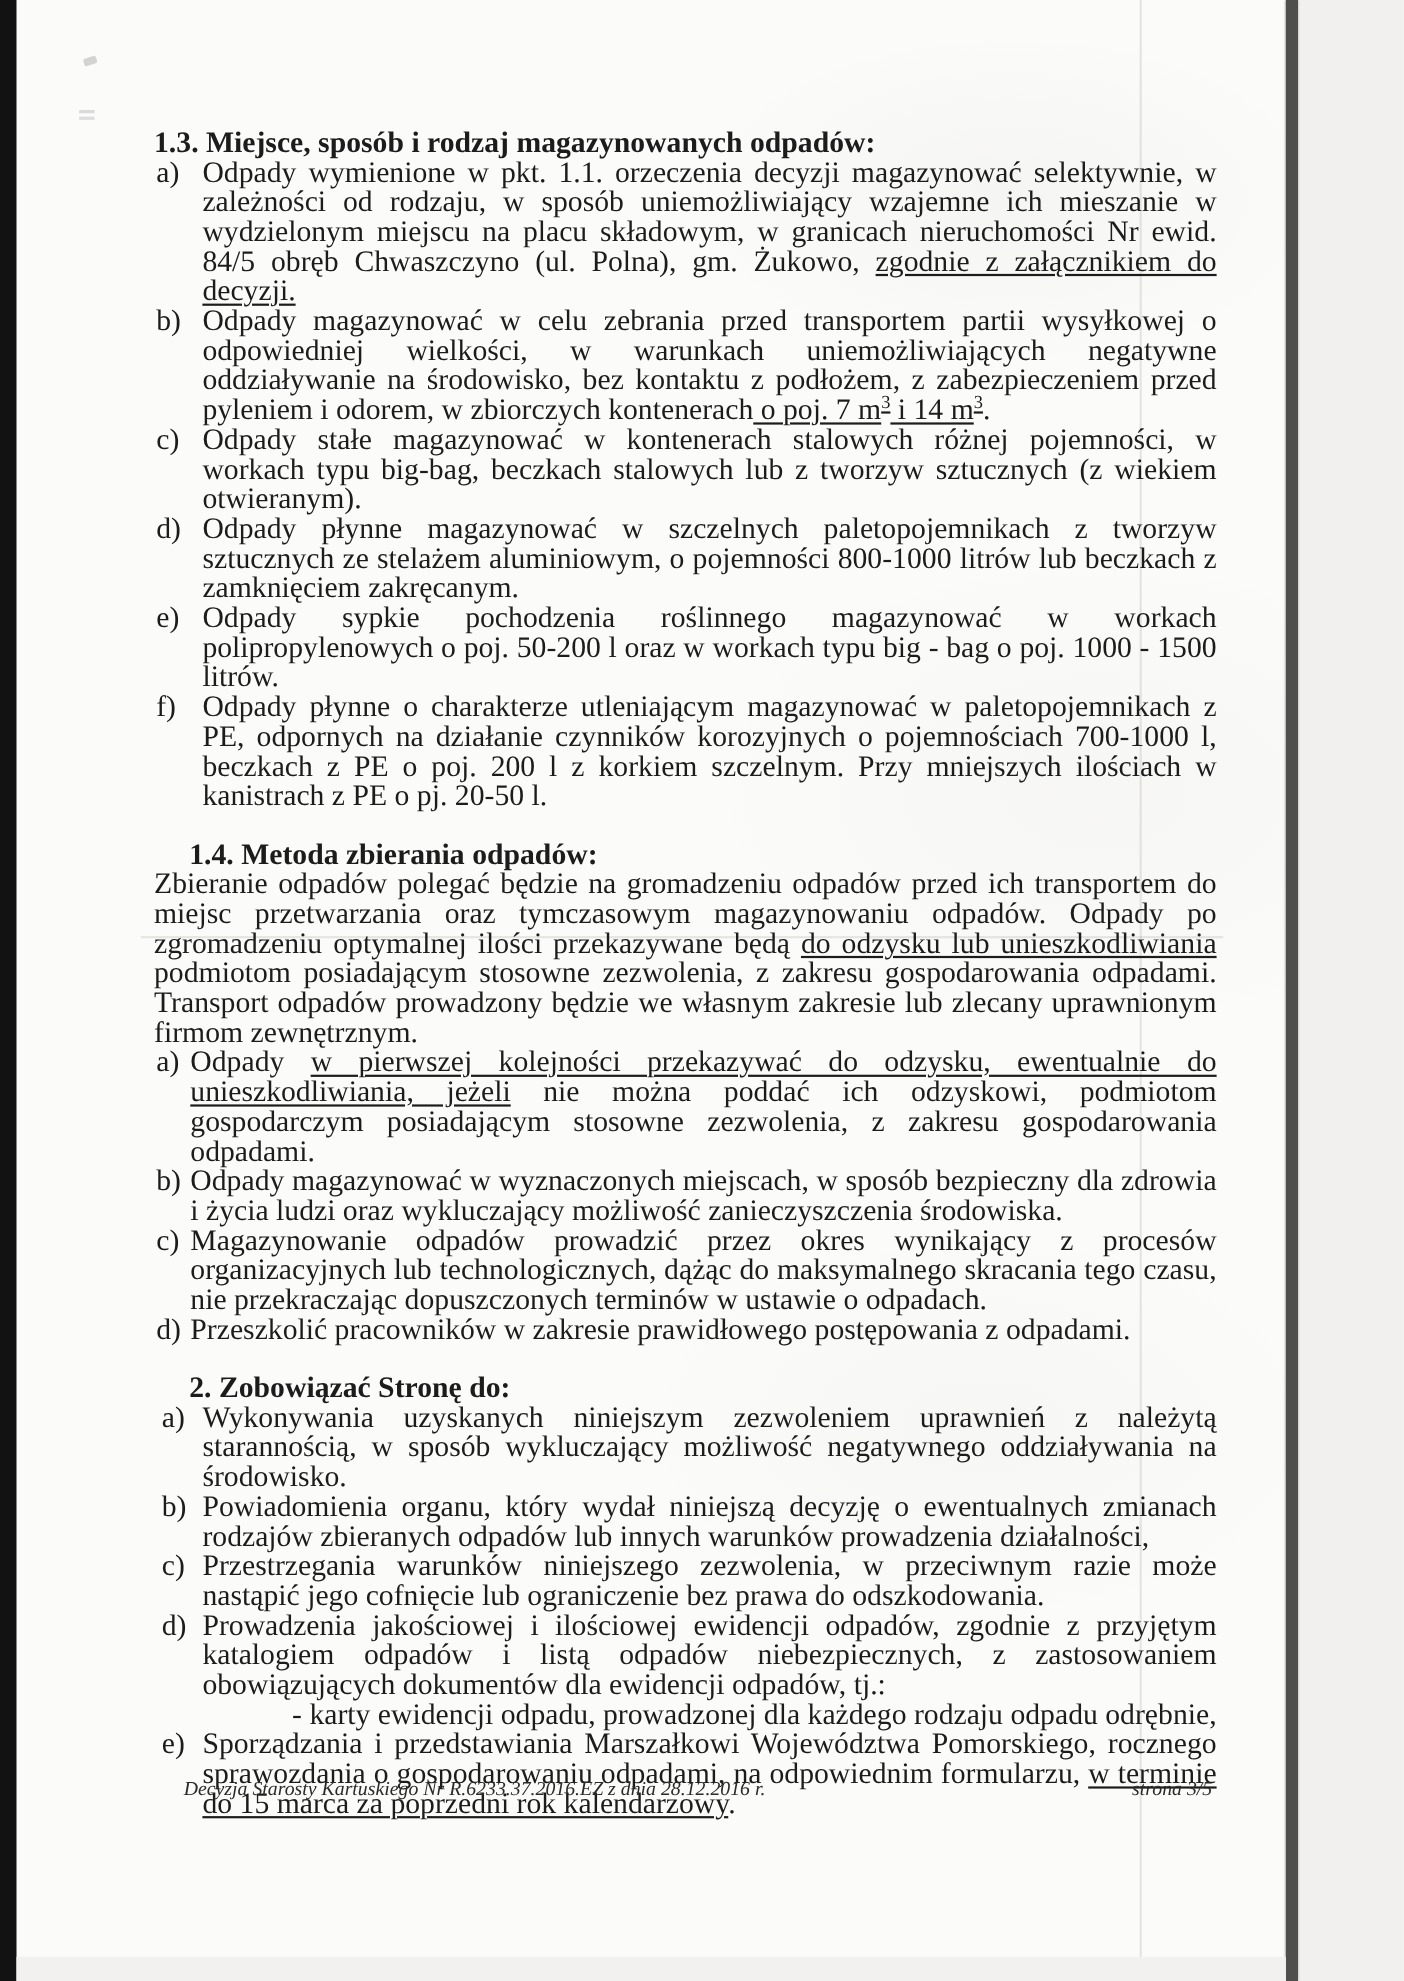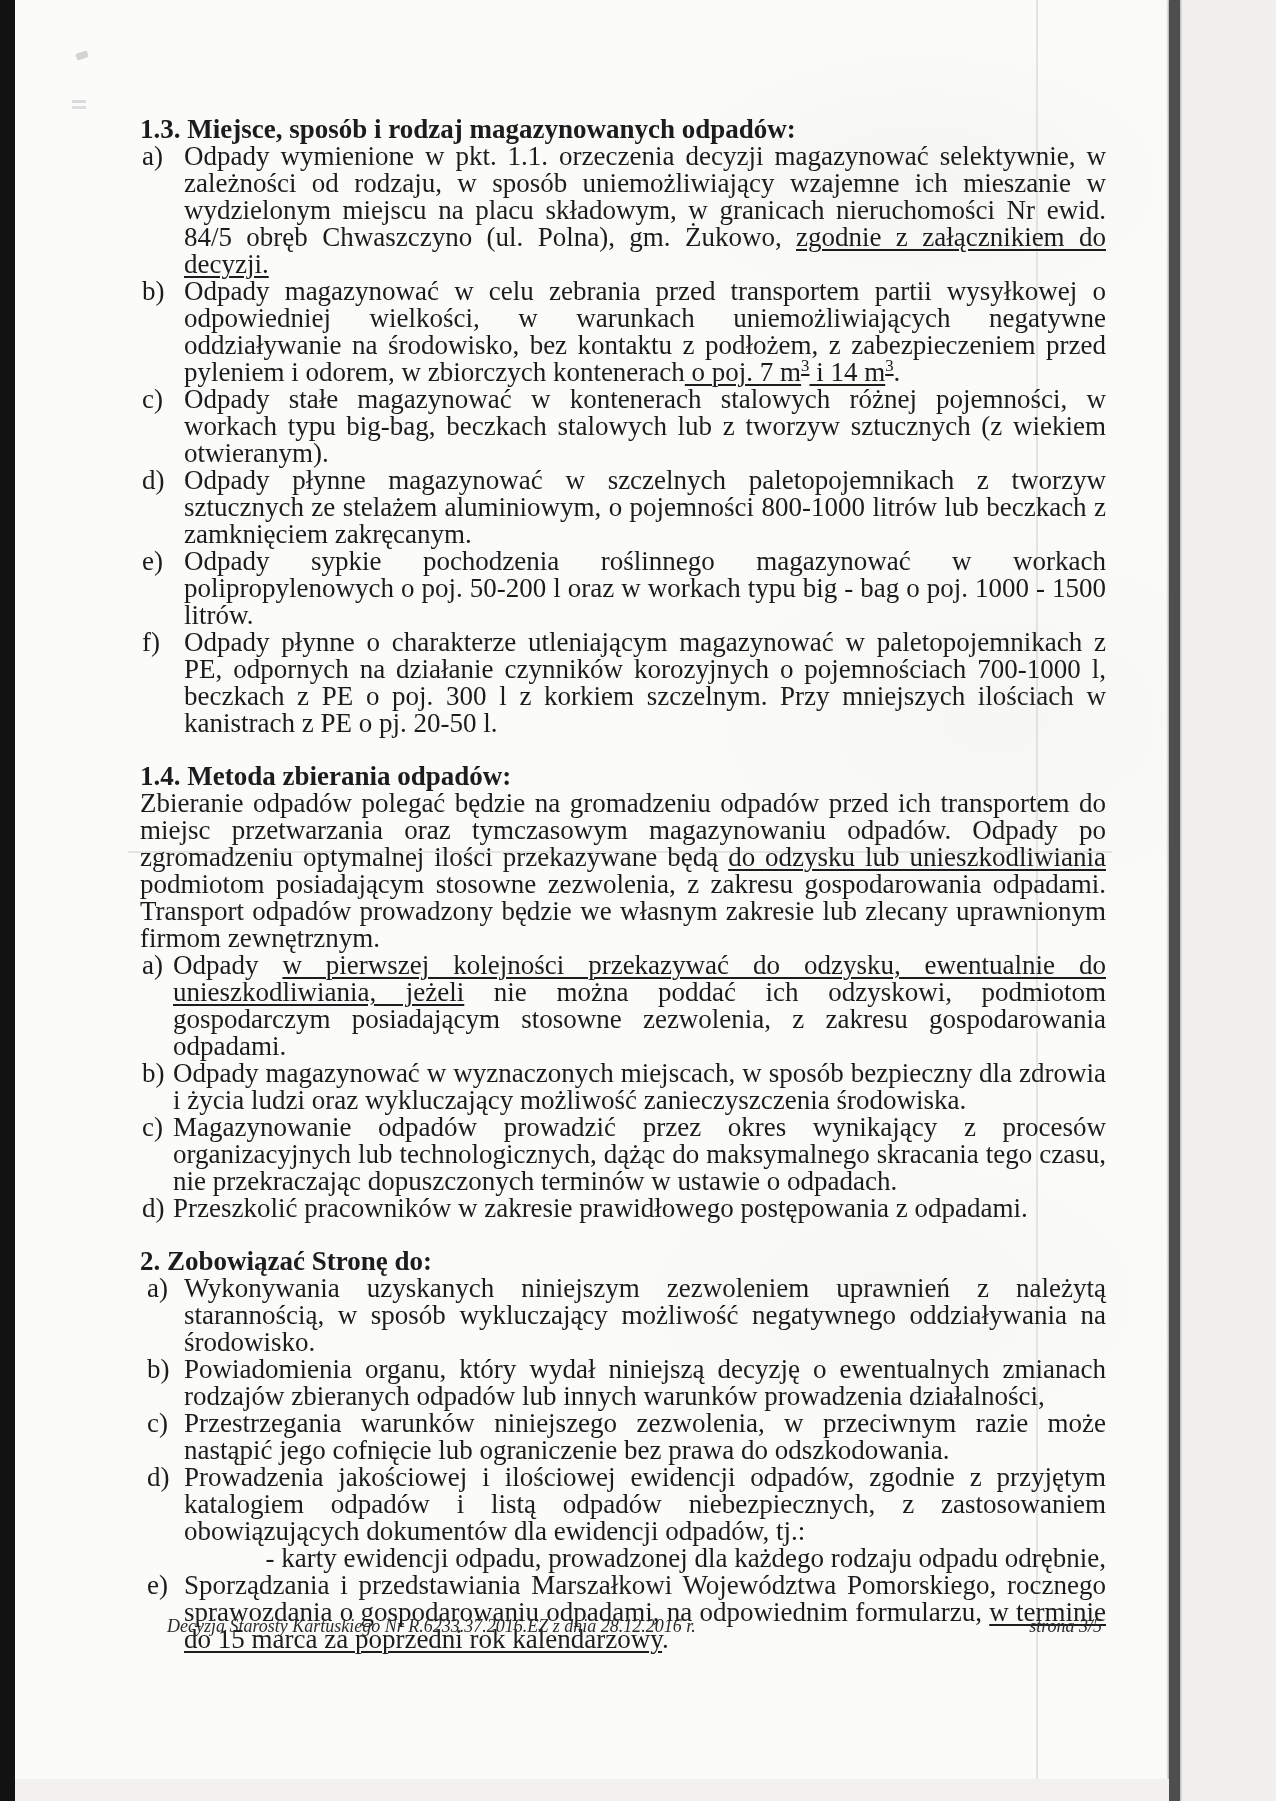--- a/index.html
+++ b/index.html
@@ -29,21 +29,21 @@
 
   .content {
     position: absolute;
     left: 140px;
     top: 116px;
     width: 966px;
     font-size: 27px;
     line-height: 27px;
   }
   .heading { font-weight: bold; text-align: left; }
-  .gap { margin-top: 26px; }
+  .gap { margin-top: 26px; margin-left: 32px; }
   .para { text-align: justify; }
   .dash { text-align: right; }
   .item { position: relative; text-align: justify; }
   .item > .label { position: absolute; text-align: left; }
   .ind-a { padding-left: 44px; } .ind-a > .label { left: 2px; }
   .ind-b { padding-left: 33px; } .ind-b > .label { left: 2px; }
   .ind-c { padding-left: 44px; } .ind-c > .label { left: 7px; }
   .u { text-decoration: underline; text-decoration-thickness: 1.5px; text-underline-offset: 3px; }
   sup { font-size: 0.62em; line-height: 0; }
 
@@ -72,21 +72,21 @@
   <div class="pencil-mark-1"></div>
   <div class="pencil-mark-2"></div>
 
   <div class="content" id="doc-content">
       <div class="heading">1.3. Miejsce, sposób i rodzaj magazynowanych odpadów:</div>
       <div class="item ind-a"><span class="label">a)</span><span><span>Odpady wymienione w pkt. 1.1. orzeczenia decyzji magazynować selektywnie, w zależności od rodzaju, w sposób uniemożliwiający wzajemne ich mieszanie w wydzielonym miejscu na placu składowym, w granicach nieruchomości Nr ewid. 84/5 obręb Chwaszczyno (ul. Polna), gm. Żukowo, </span><span class="u">zgodnie z załącznikiem do decyzji.</span></span></div>
       <div class="item ind-a"><span class="label">b)</span><span><span>Odpady magazynować w celu zebrania przed transportem partii wysyłkowej o odpowiedniej wielkości, w warunkach uniemożliwiających negatywne oddziaływanie na środowisko, bez kontaktu z podłożem, z zabezpieczeniem przed pyleniem i odorem, w zbiorczych kontenerach</span><span class="u"> o poj. 7 m</span><sup class="u">3</sup><span class="u"> i 14 m</span><sup class="u">3</sup><span>.</span></span></div>
       <div class="item ind-a"><span class="label">c)</span><span><span>Odpady stałe magazynować w kontenerach stalowych różnej pojemności, w workach typu big-bag, beczkach stalowych lub z tworzyw sztucznych (z wiekiem otwieranym).</span></span></div>
       <div class="item ind-a"><span class="label">d)</span><span><span>Odpady płynne magazynować w szczelnych paletopojemnikach z tworzyw sztucznych ze stelażem aluminiowym, o pojemności 800-1000 litrów lub beczkach z zamknięciem zakręcanym.</span></span></div>
       <div class="item ind-a"><span class="label">e)</span><span><span>Odpady sypkie pochodzenia roślinnego magazynować w workach polipropylenowych o poj. 50-200 l oraz w workach typu big - bag o poj. 1000 - 1500 litrów.</span></span></div>
-      <div class="item ind-a"><span class="label">f)</span><span><span>Odpady płynne o charakterze utleniającym magazynować w paletopojemnikach z PE, odpornych na działanie czynników korozyjnych o pojemnościach 700-1000 l, beczkach z PE o poj. 300 l z korkiem szczelnym. Przy mniejszych ilościach w kanistrach z PE o pj. 20-50 l.</span></span></div>
+      <div class="item ind-a"><span class="label">f)</span><span><span>Odpady płynne o charakterze utleniającym magazynować w paletopojemnikach z PE, odpornych na działanie czynników korozyjnych o pojemnościach 700-1000 l, beczkach z PE o poj. 200 l z korkiem szczelnym. Przy mniejszych ilościach w kanistrach z PE o pj. 20-50 l.</span></span></div>
       <div class="heading gap">1.4. Metoda zbierania odpadów:</div>
       <div class="para"><span>Zbieranie odpadów polegać będzie na gromadzeniu odpadów przed ich transportem do miejsc przetwarzania oraz tymczasowym magazynowaniu odpadów. Odpady po zgromadzeniu optymalnej ilości przekazywane będą </span><span class="u">do odzysku lub unieszkodliwiania</span><span> podmiotom posiadającym stosowne zezwolenia, z zakresu gospodarowania odpadami. Transport odpadów prowadzony będzie we własnym zakresie lub zlecany uprawnionym firmom zewnętrznym.</span></div>
       <div class="item ind-b"><span class="label">a)</span><span><span>Odpady </span><span class="u">w pierwszej kolejności przekazywać do odzysku, ewentualnie do unieszkodliwiania, jeżeli</span><span> nie można poddać ich odzyskowi, podmiotom gospodarczym posiadającym stosowne zezwolenia, z zakresu gospodarowania odpadami.</span></span></div>
       <div class="item ind-b"><span class="label">b)</span><span><span>Odpady magazynować w wyznaczonych miejscach, w sposób bezpieczny dla zdrowia i życia ludzi oraz wykluczający możliwość zanieczyszczenia środowiska.</span></span></div>
       <div class="item ind-b"><span class="label">c)</span><span><span>Magazynowanie odpadów prowadzić przez okres wynikający z procesów organizacyjnych lub technologicznych, dążąc do maksymalnego skracania tego czasu, nie przekraczając dopuszczonych terminów w ustawie o odpadach.</span></span></div>
       <div class="item ind-b"><span class="label">d)</span><span><span>Przeszkolić pracowników w zakresie prawidłowego postępowania z odpadami.</span></span></div>
       <div class="heading gap">2. Zobowiązać Stronę do:</div>
       <div class="item ind-c"><span class="label">a)</span><span><span>Wykonywania uzyskanych niniejszym zezwoleniem uprawnień z należytą starannością, w sposób wykluczający możliwość negatywnego oddziaływania na środowisko.</span></span></div>
       <div class="item ind-c"><span class="label">b)</span><span><span>Powiadomienia organu, który wydał niniejszą decyzję o ewentualnych zmianach rodzajów zbieranych odpadów lub innych warunków prowadzenia działalności,</span></span></div>
       <div class="item ind-c"><span class="label">c)</span><span><span>Przestrzegania warunków niniejszego zezwolenia, w przeciwnym razie może nastąpić jego cofnięcie lub ograniczenie bez prawa do odszkodowania.</span></span></div>

